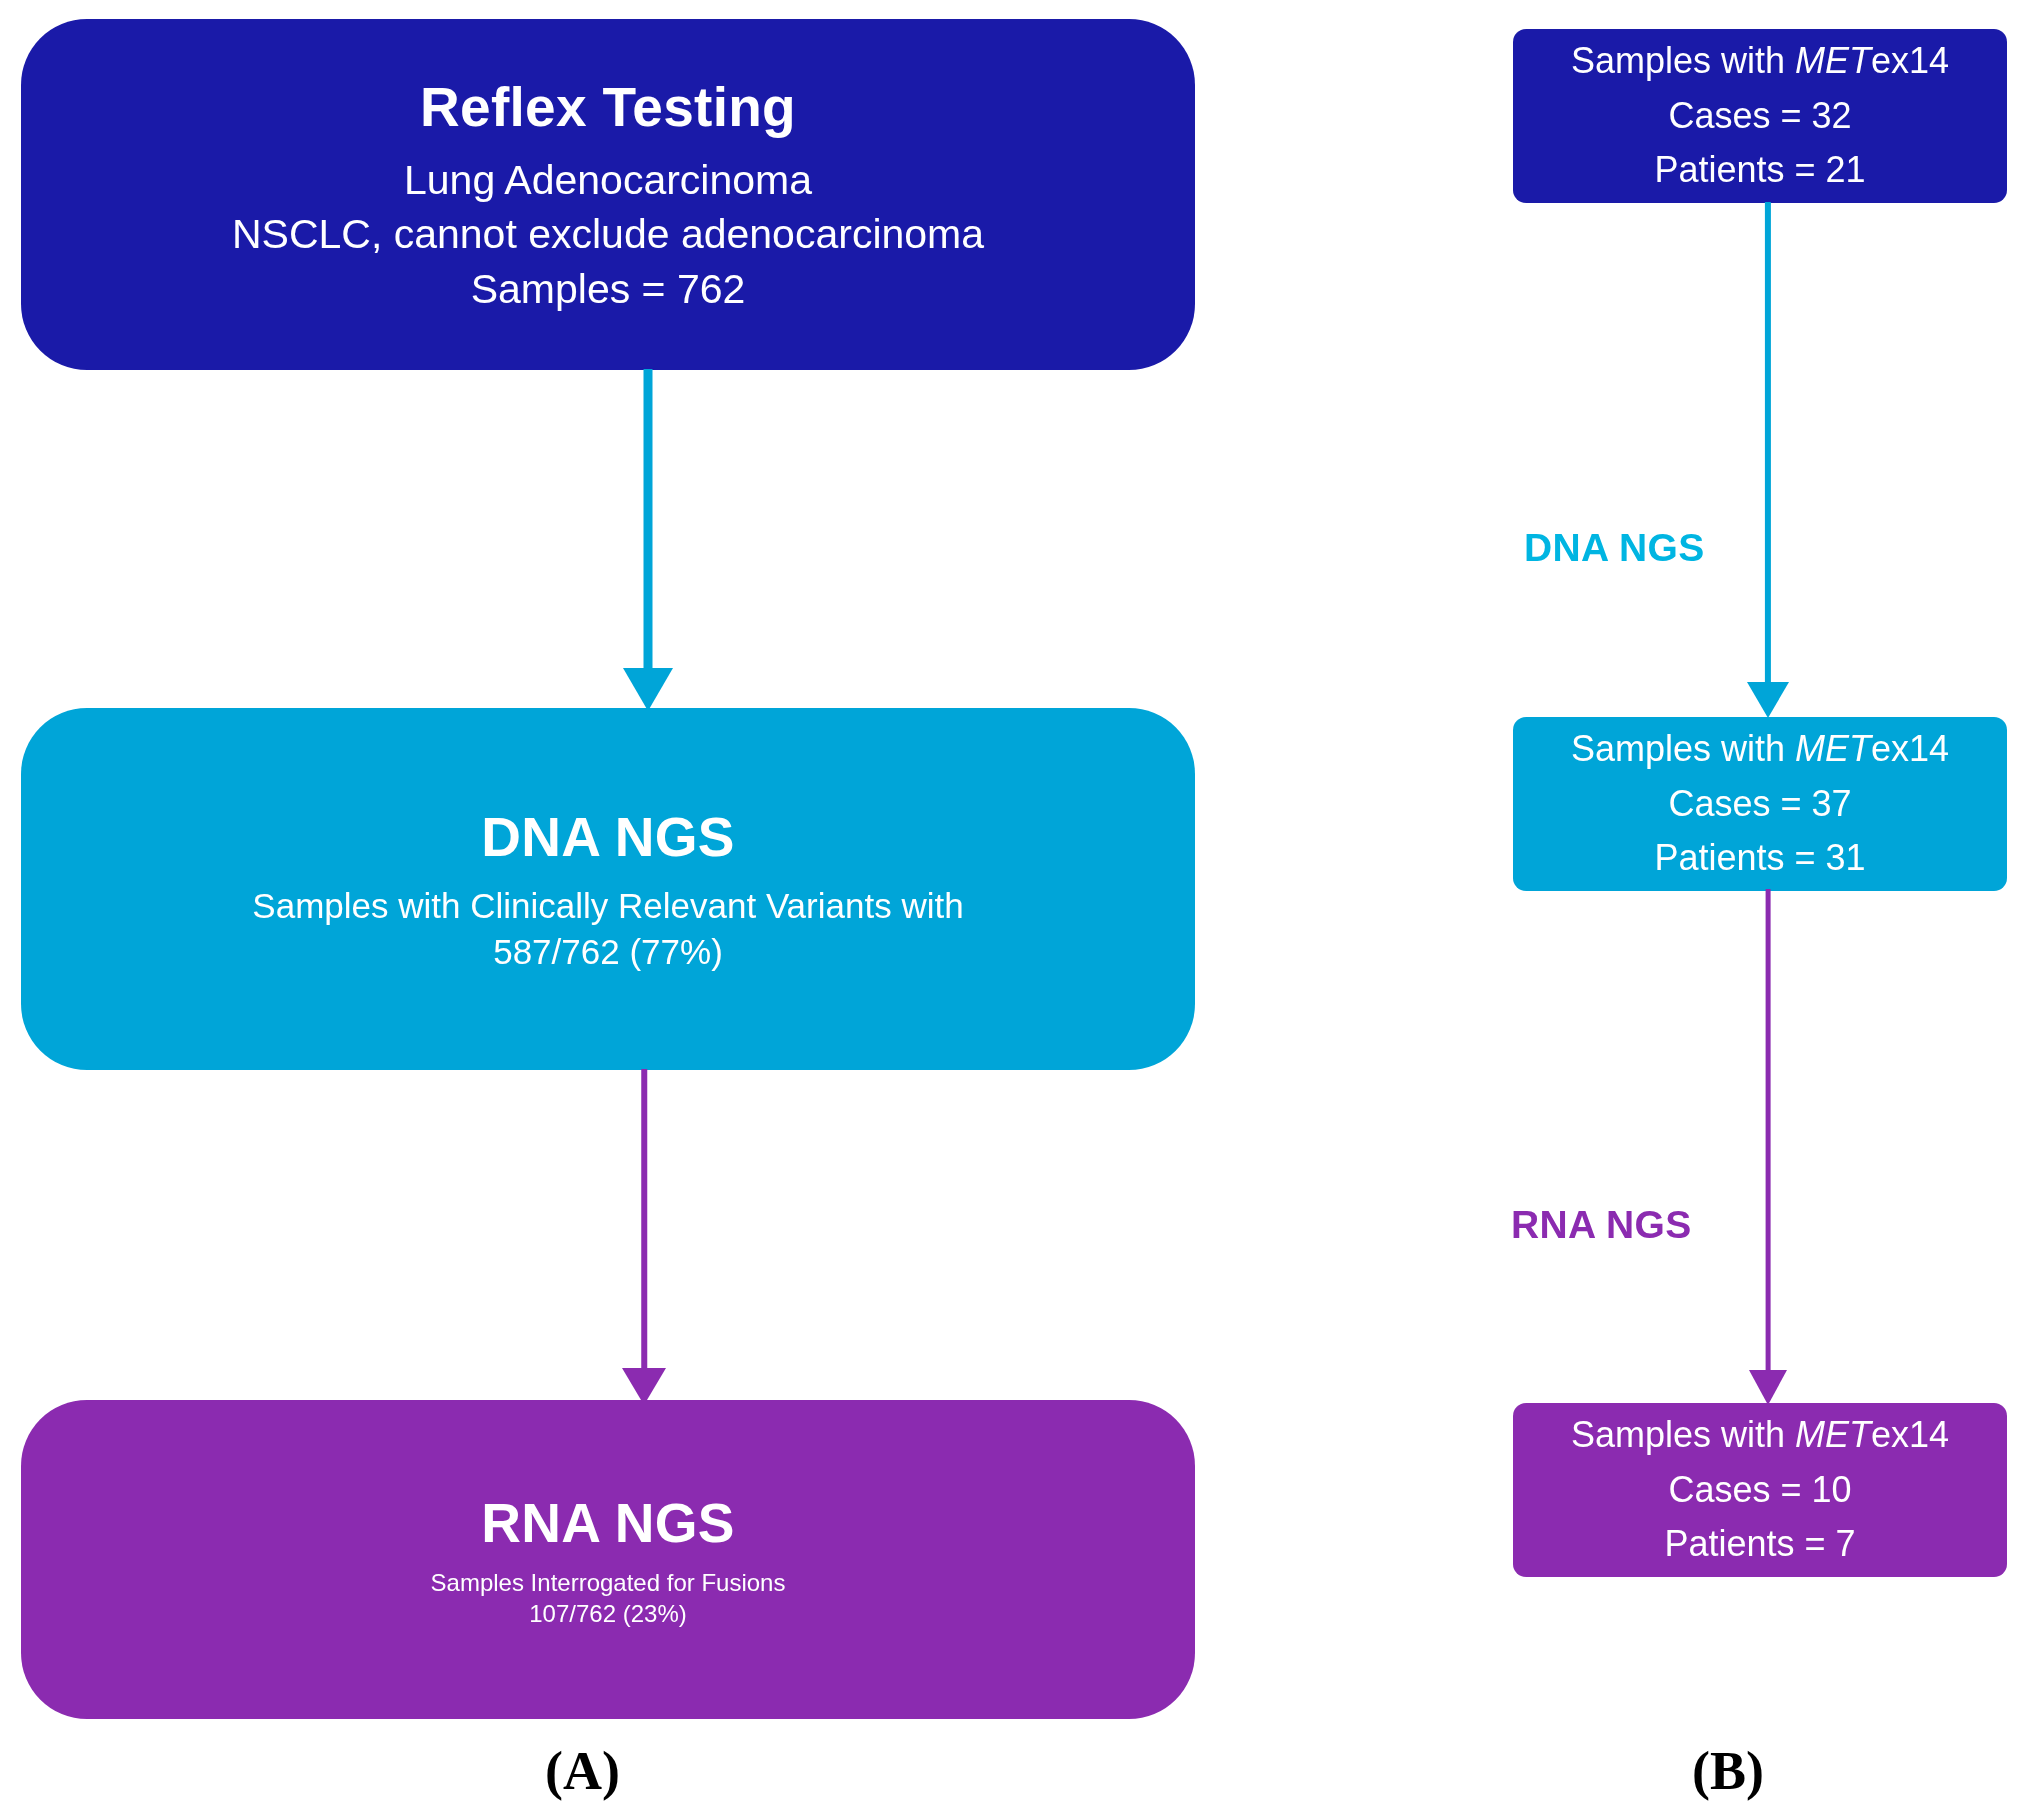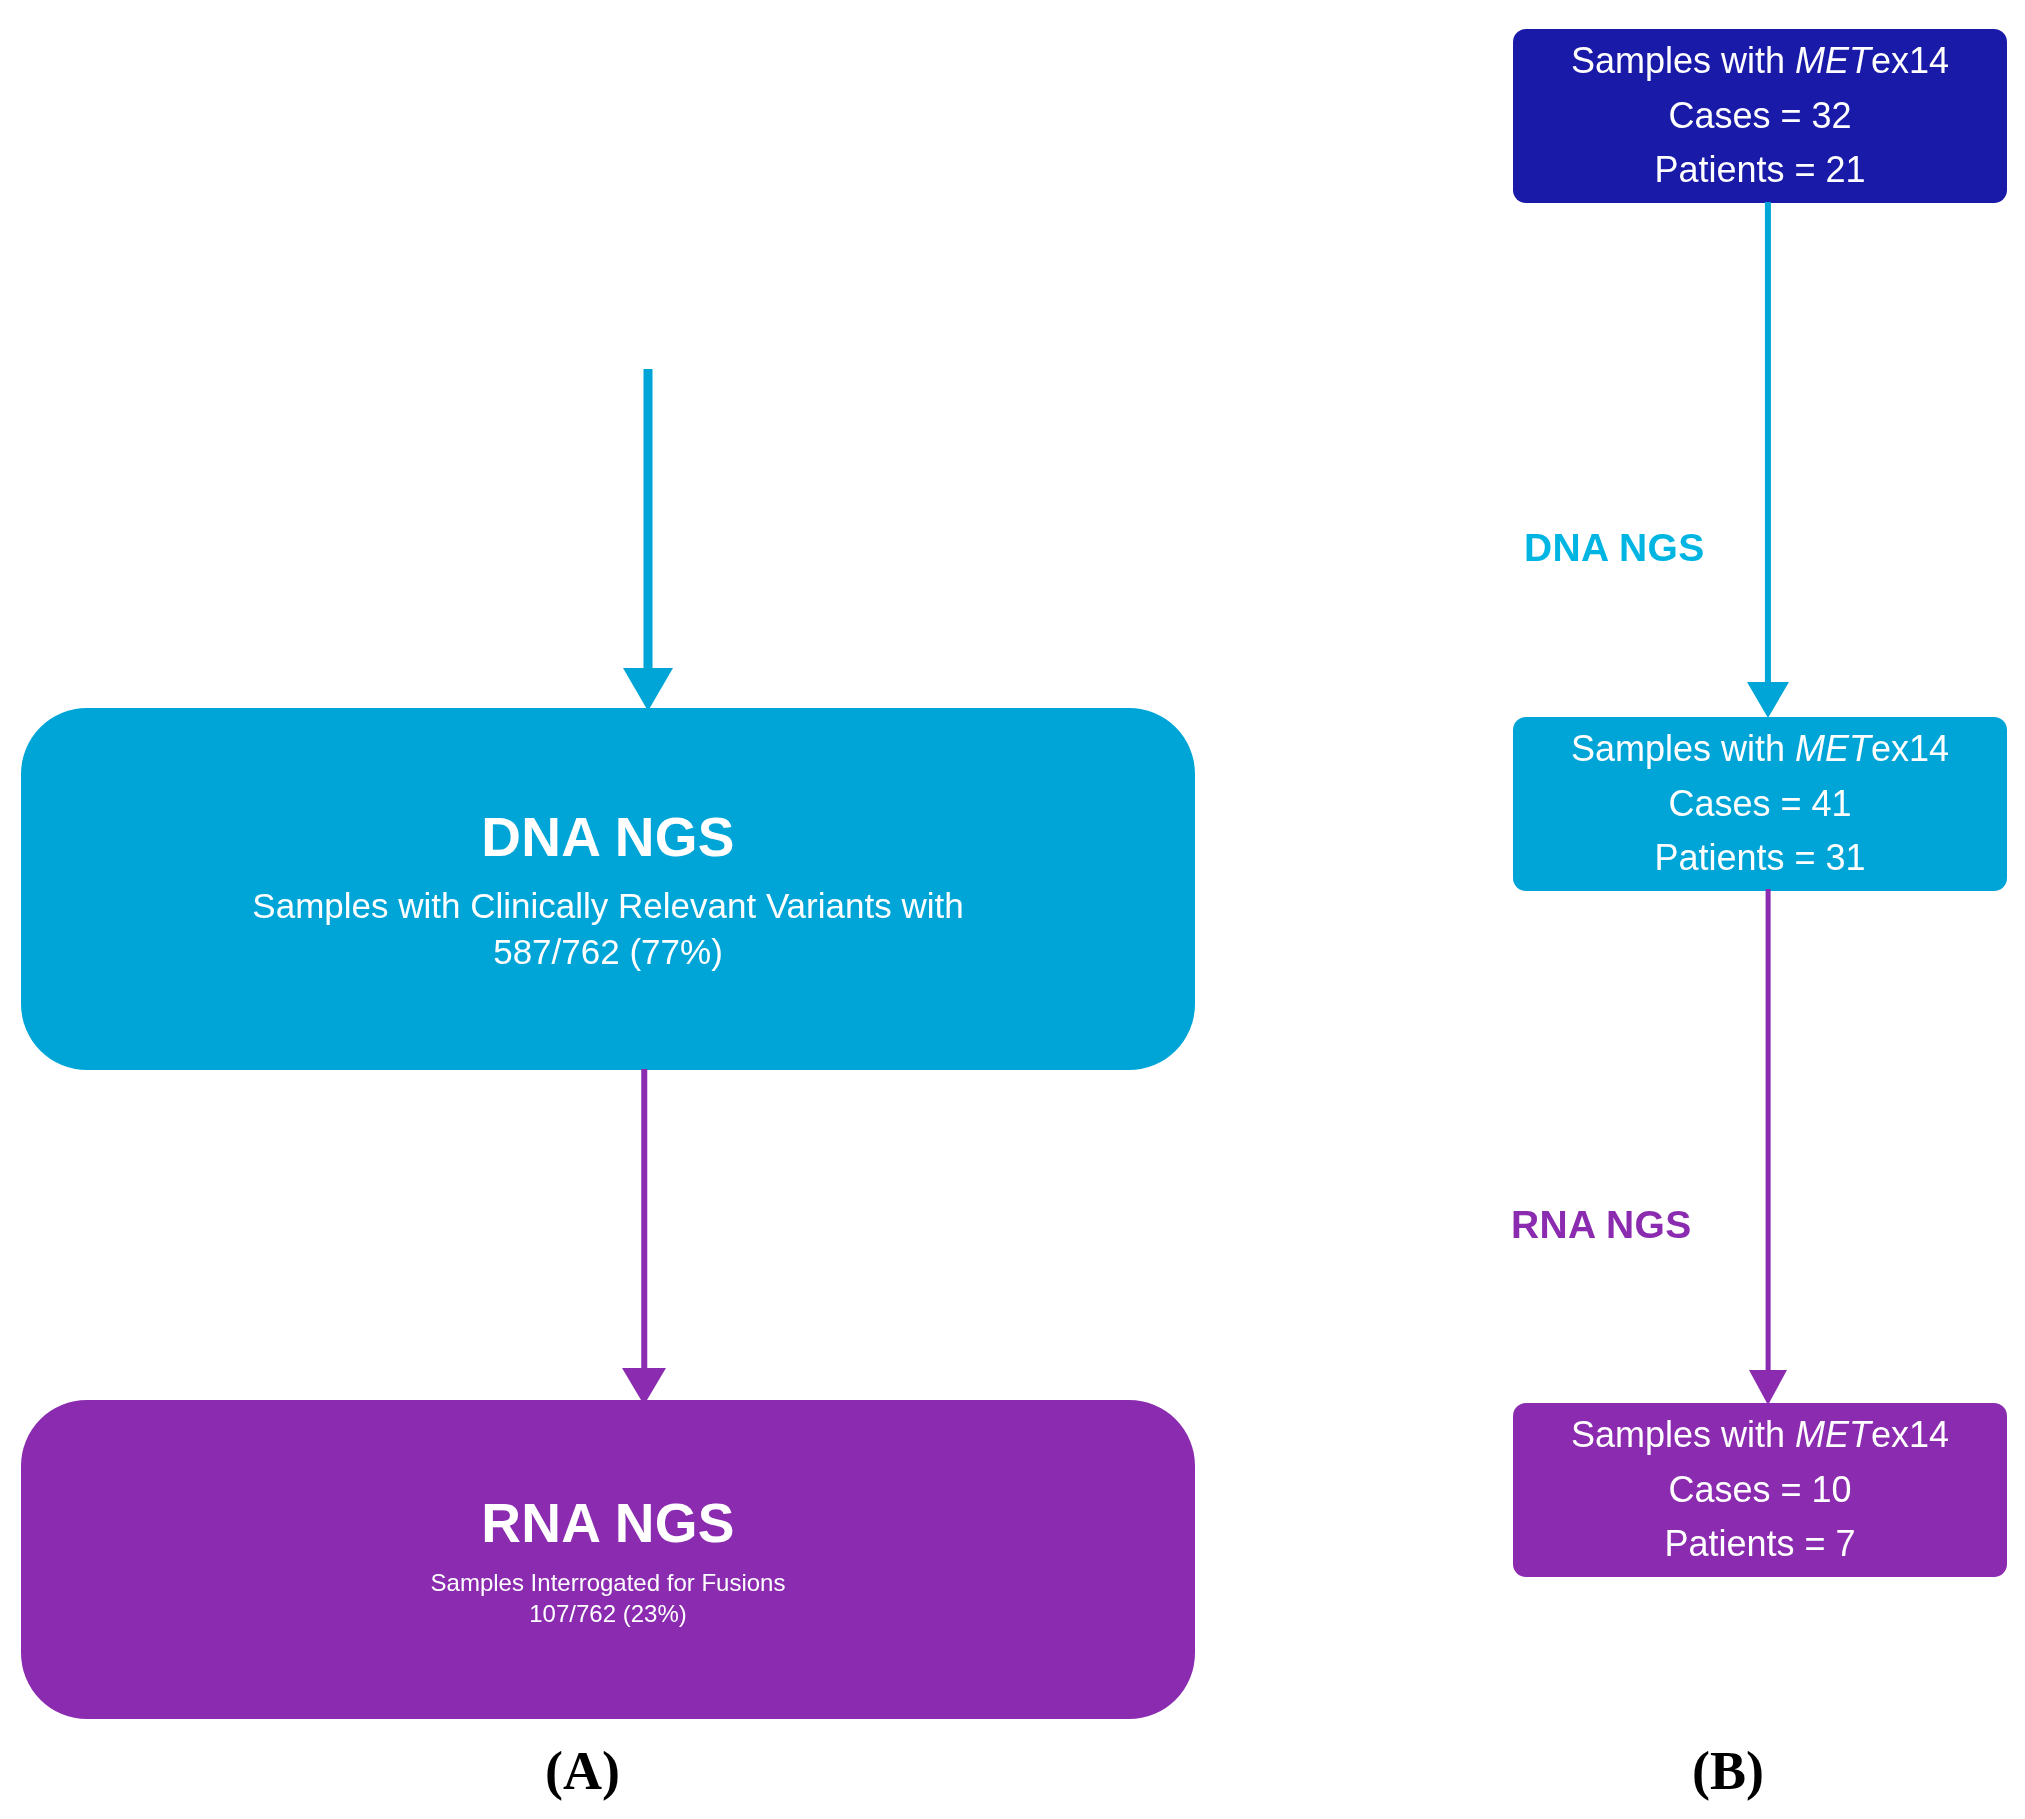--- a/index.html
+++ b/index.html
@@ -99,20 +99,26 @@
     white-space:nowrap;
   }
   #captionA{left:545px;top:1740px;}
   #captionB{left:1692px;top:1740px;}
 </style>
 </head>
 <body>
 
 <div class="canvas">
 
+  <div class="box box-a navy" id="boxA1">
+    <div class="a-title">Reflex Testing</div>
+    <div class="a-line">Lung  Adenocarcinoma</div>
+    <div class="a-line">NSCLC, cannot exclude adenocarcinoma</div>
+    <div class="a-line">Samples  = 762</div>
+  </div>
 
   <div class="arrow" id="arrowA1">
     <div class="shaft"></div>
     <div class="head"></div>
   </div>
 
   <div class="box box-a cyan" id="boxA2">
     <div class="a-title">DNA NGS</div>
     <div class="a-line">Samples with Clinically Relevant Variants with</div>
     <div class="a-line">587/762 (77%)</div>
@@ -138,21 +144,21 @@
   </div>
 
   <div class="arrow" id="arrowB1">
     <div class="shaft"></div>
     <div class="head"></div>
   </div>
   <div class="arrow-label" id="labelDNA">DNA NGS</div>
 
   <div class="box box-b cyan" id="boxB2">
     <div class="b-line"><span>Samples with </span><span class="ital">MET</span><span>ex14</span></div>
-    <div class="b-line">Cases = 41</div>
+    <div class="b-line">Cases = 37</div>
     <div class="b-line">Patients = 31</div>
   </div>
 
   <div class="arrow" id="arrowB2">
     <div class="shaft"></div>
     <div class="head"></div>
   </div>
   <div class="arrow-label" id="labelRNA">RNA NGS</div>
 
   <div class="box box-b purple" id="boxB3">

